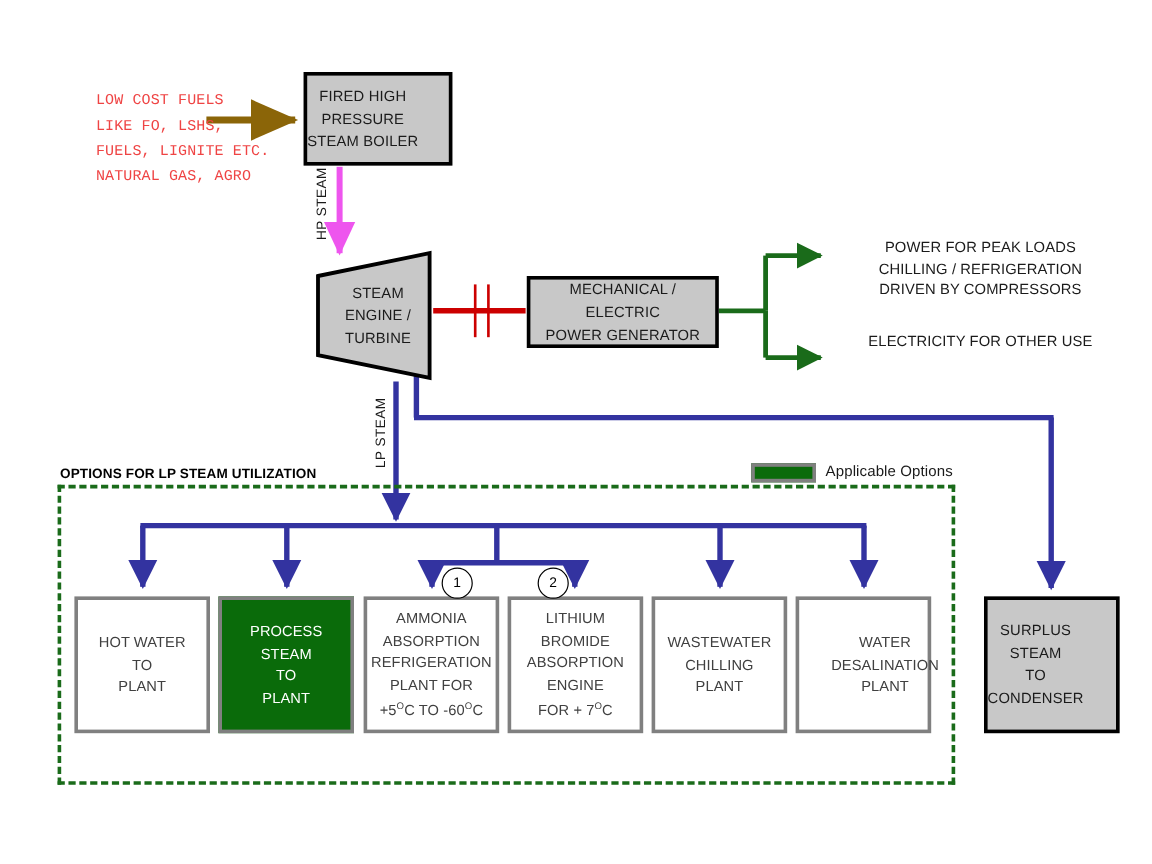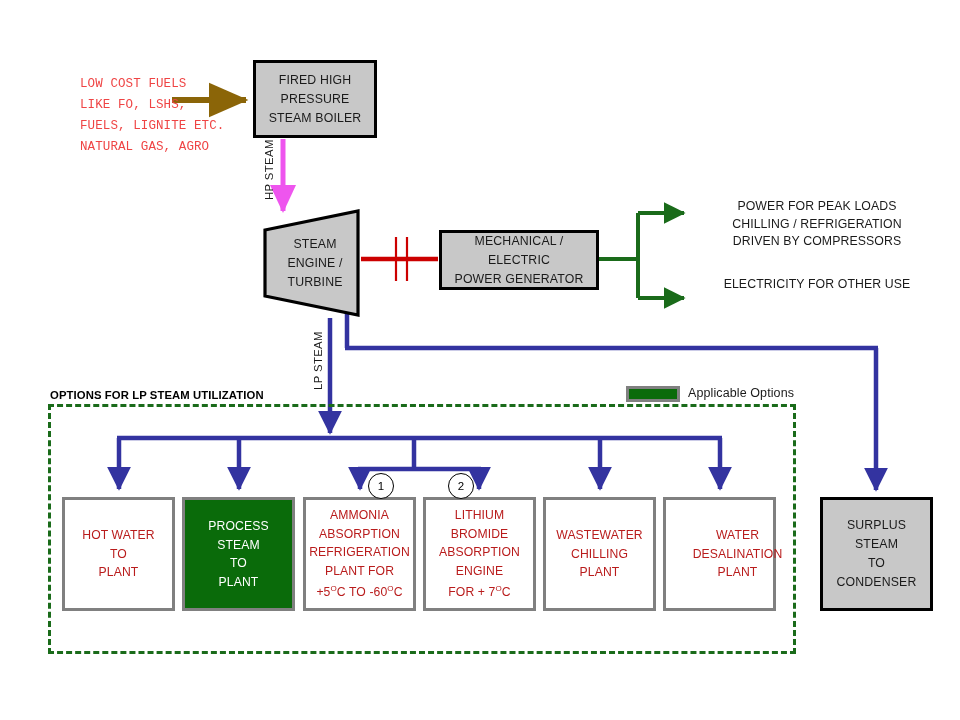--- a/index.html
+++ b/index.html
@@ -39,21 +39,21 @@
   .out-peak { left: 697px; top: 198px; width: 240px; }
   .out-elec { left: 697px; top: 276px; width: 240px; }
 
   
   .blk {
     box-sizing: border-box;
     background: #c8c8c8;
     border: 3px solid #000000;
     display: flex;
     align-items: center;
-    justify-content: center;
+    justify-content: flex-start;
     text-align: center;
     font-size: 12.3px;
     color: #1a1a1a;
     line-height: 19px;
     letter-spacing: .15px;
   }
   .blk-boiler { left: 253px; top: 60px; width: 124px; height: 78px; }
   .blk-gen    { left: 439px; top: 230px; width: 160px; height: 60px; }
   .blk-cond   { left: 820px; top: 497px; width: 113px; height: 114px;
                 border-width: 3px; }
@@ -74,21 +74,21 @@
   
   .optbox {
     box-sizing: border-box;
     background: #ffffff;
     border: 3px solid #808080;
     display: flex;
     align-items: center;
     justify-content: center;
     text-align: center;
     font-size: 12.2px;
-    color: #b91c1c;
+    color: #404040;
     line-height: 18.5px;
     letter-spacing: .1px;
     top: 497px;
     width: 113px;
     height: 114px;
   }
   .optbox.highlight {
     background: #0a6b0a;
     color: #ffffff;
     justify-content: center;

